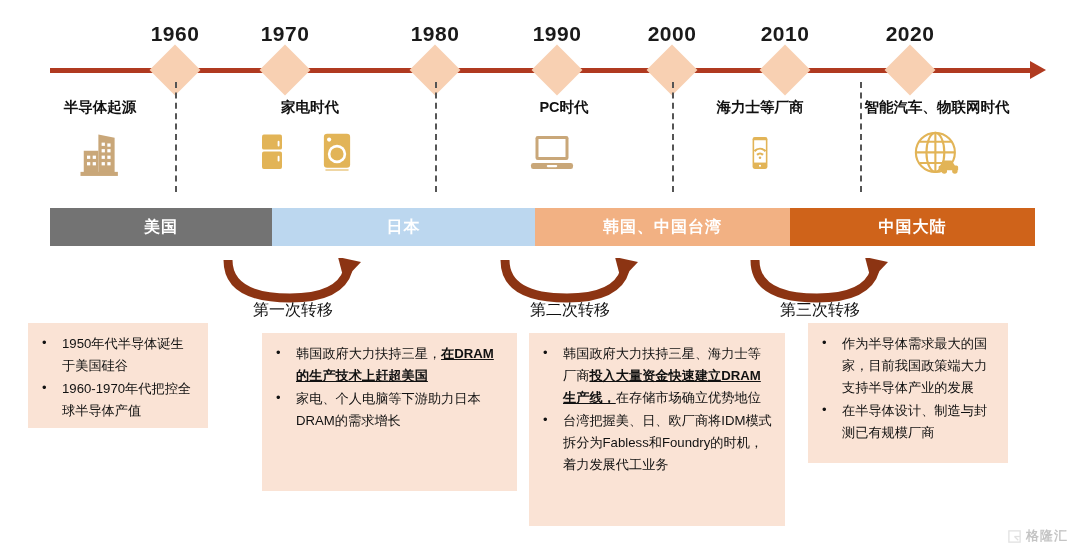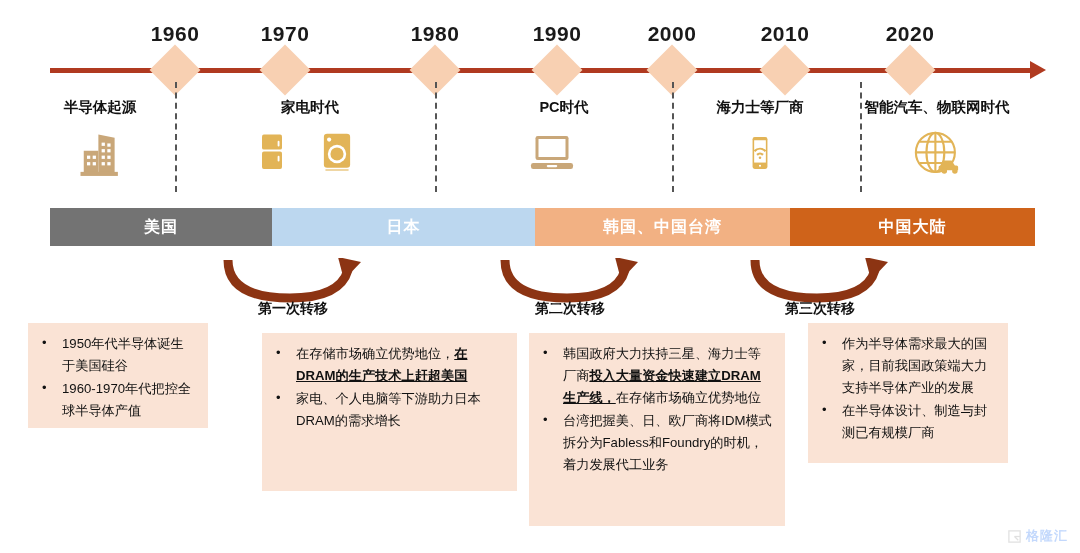--- a/index.html
+++ b/index.html
@@ -52,21 +52,21 @@
   .seg{
     position:absolute;top:0;height:38px;
     display:flex;align-items:center;justify-content:center;
     color:#ffffff;font-size:16px;font-weight:bold;letter-spacing:1px;
   }
 
   
   .arrow-wrap{position:absolute;top:258px;width:150px;height:46px;}
   .arrow-label{
     position:absolute;top:300px;width:170px;text-align:center;
-    font-size:14px;font-weight:bold;color:#111;white-space:nowrap;
+    font-size:16px;font-weight:normal;color:#111;white-space:nowrap;
   }
 
   
   .tbox{
     position:absolute;
     background:#fae3d5;
     box-sizing:border-box;
     padding:10px 12px 12px 6px;
   }
   .tbox ul{
@@ -86,21 +86,21 @@
     font-size:13px;color:#111;
   }
   .hl{font-weight:bold;text-decoration:underline;}
 
   
   .watermark{
     position:absolute;right:12px;bottom:8px;
     display:flex;align-items:center;gap:4px;
     opacity:.30;
   }
-  .wm-text{font-size:13px;color:#3b82f6;font-weight:bold;letter-spacing:1px;text-align:center;}
+  .wm-text{font-size:13px;color:#404040;font-weight:bold;letter-spacing:1px;text-align:center;}
 </style>
 </head>
 <body>
 
 <div id="stage">
 
   <div class="axis-line"></div>
   <div class="axis-arrow"></div>
 
   <div id="years-layer">
@@ -234,21 +234,21 @@
 
   <div id="boxes-layer">
       <div class="tbox" style="left: 28px; top: 323px; width: 180px; height: 105px;">
         <ul>
           <li><span>1950年代半导体诞生于美国硅谷</span></li>
           <li><span>1960-1970年代把控全球半导体产值</span></li>
         </ul>
       </div>
       <div class="tbox" style="left: 262px; top: 333px; width: 255px; height: 158px;">
         <ul>
-          <li><span>在存储市场确立优势地位，</span><span class="hl">在DRAM的生产技术上赶超美国</span></li>
+          <li><span>韩国政府大力扶持三星，</span><span class="hl">在DRAM的生产技术上赶超美国</span></li>
           <li><span>家电、个人电脑等下游助力日本DRAM的需求增长</span></li>
         </ul>
       </div>
       <div class="tbox" style="left: 529px; top: 333px; width: 256px; height: 193px;">
         <ul>
           <li><span>韩国政府大力扶持三星、海力士等厂商</span><span class="hl">投入大量资金快速建立DRAM生产线，</span><span>在存储市场确立优势地位</span></li>
           <li><span>台湾把握美、日、欧厂商将IDM模式拆分为Fabless和Foundry的时机，着力发展代工业务</span></li>
         </ul>
       </div>
       <div class="tbox" style="left: 808px; top: 323px; width: 200px; height: 140px;">

